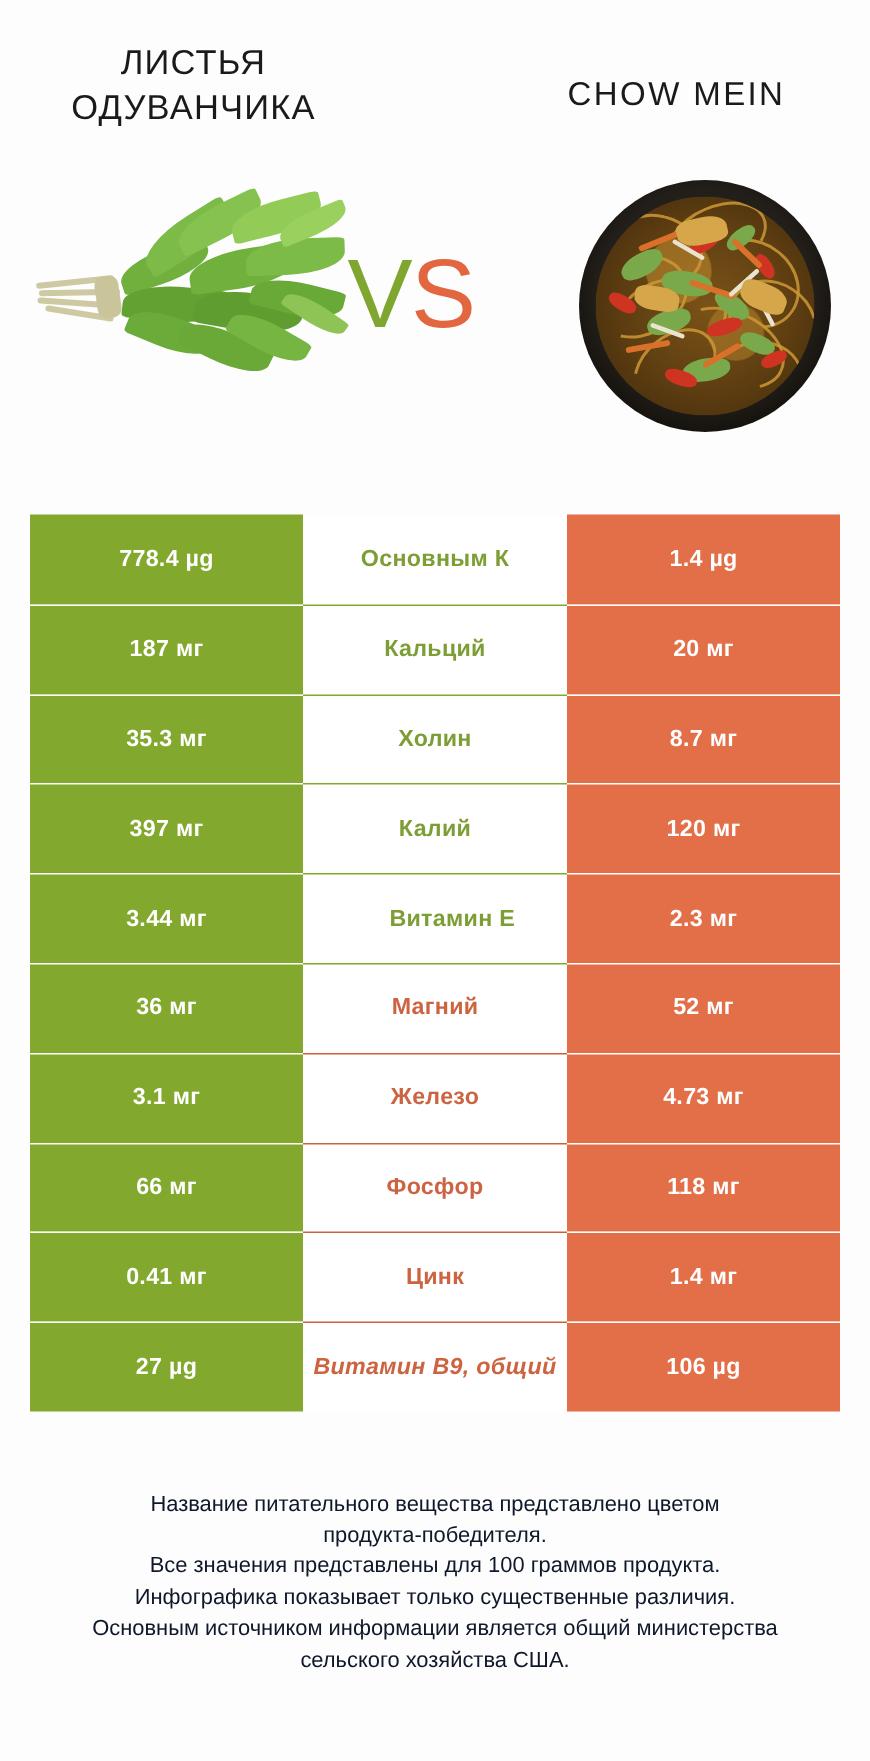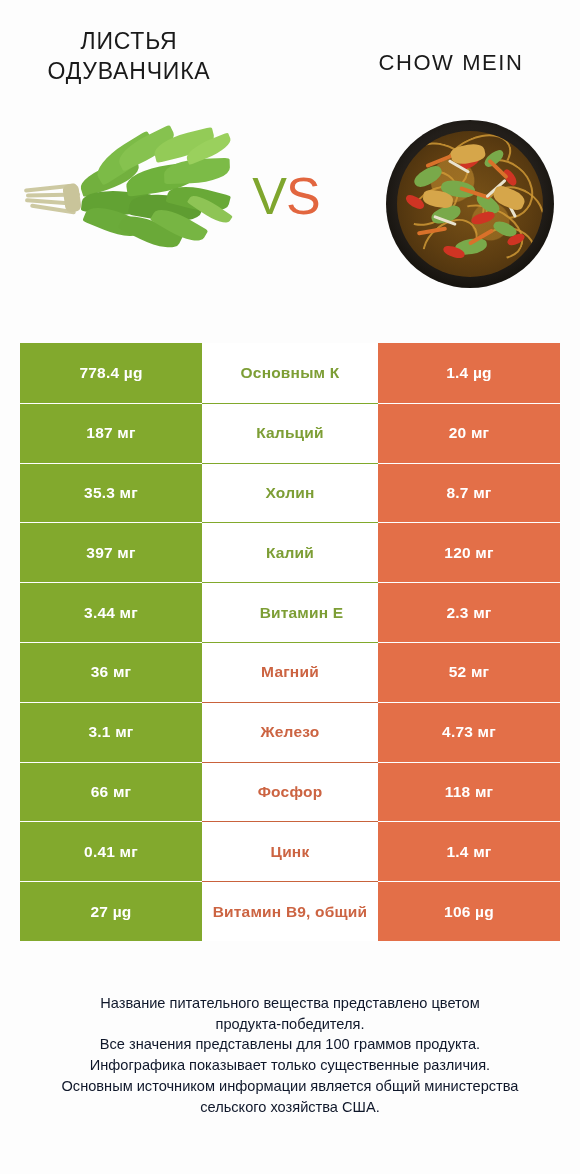--- a/index.html
+++ b/index.html
@@ -52,25 +52,25 @@
   .hero {
     position: absolute;
     top: 108px;
     left: 0;
     width: 580px;
     height: 205px;
   }
 
   .vs {
     position: absolute;
-    left: 224px;
+    left: 212px;
     top: 38px;
     width: 124px;
     height: 100px;
-    font-size: 52px;
+    font-size: 65px;
     font-weight: 400;
     letter-spacing: -1px;
     line-height: 100px;
     text-align: center;
     font-family: "Liberation Sans", "DejaVu Sans", sans-serif;
   }
   .vs .v { color: #7FA62E; }
   .vs .s { color: #E2663F; }
 
   
@@ -343,21 +343,21 @@
       <div class="cell cell-mid" style="border-top: 1px solid rgb(201, 99, 60);">Фосфор</div>
       <div class="cell cell-right">118 мг</div>
     </div>
     <div class="row win-right">
       <div class="cell cell-left">0.41 мг</div>
       <div class="cell cell-mid" style="border-top: 1px solid rgb(201, 99, 60);">Цинк</div>
       <div class="cell cell-right">1.4 мг</div>
     </div>
     <div class="row win-right">
       <div class="cell cell-left">27 µg</div>
-      <div class="cell cell-mid" style="border-top: 1px solid rgb(201, 99, 60);">Витамин B9, общий</div>
+      <div class="cell cell-mid" style="border-top: 1px solid rgb(201, 99, 60); font-style: italic;">Витамин B9, общий</div>
       <div class="cell cell-right">106 µg</div>
     </div>
   </div>
 
 <div class="footer" id="footer-root">
     <p>Название питательного вещества представлено цветом</p>
     <p>продукта-победителя.</p>
     <p>Все значения представлены для 100 граммов продукта.</p>
     <p>Инфографика показывает только существенные различия.</p>
     <p>Основным источником информации является общий министерства</p>

